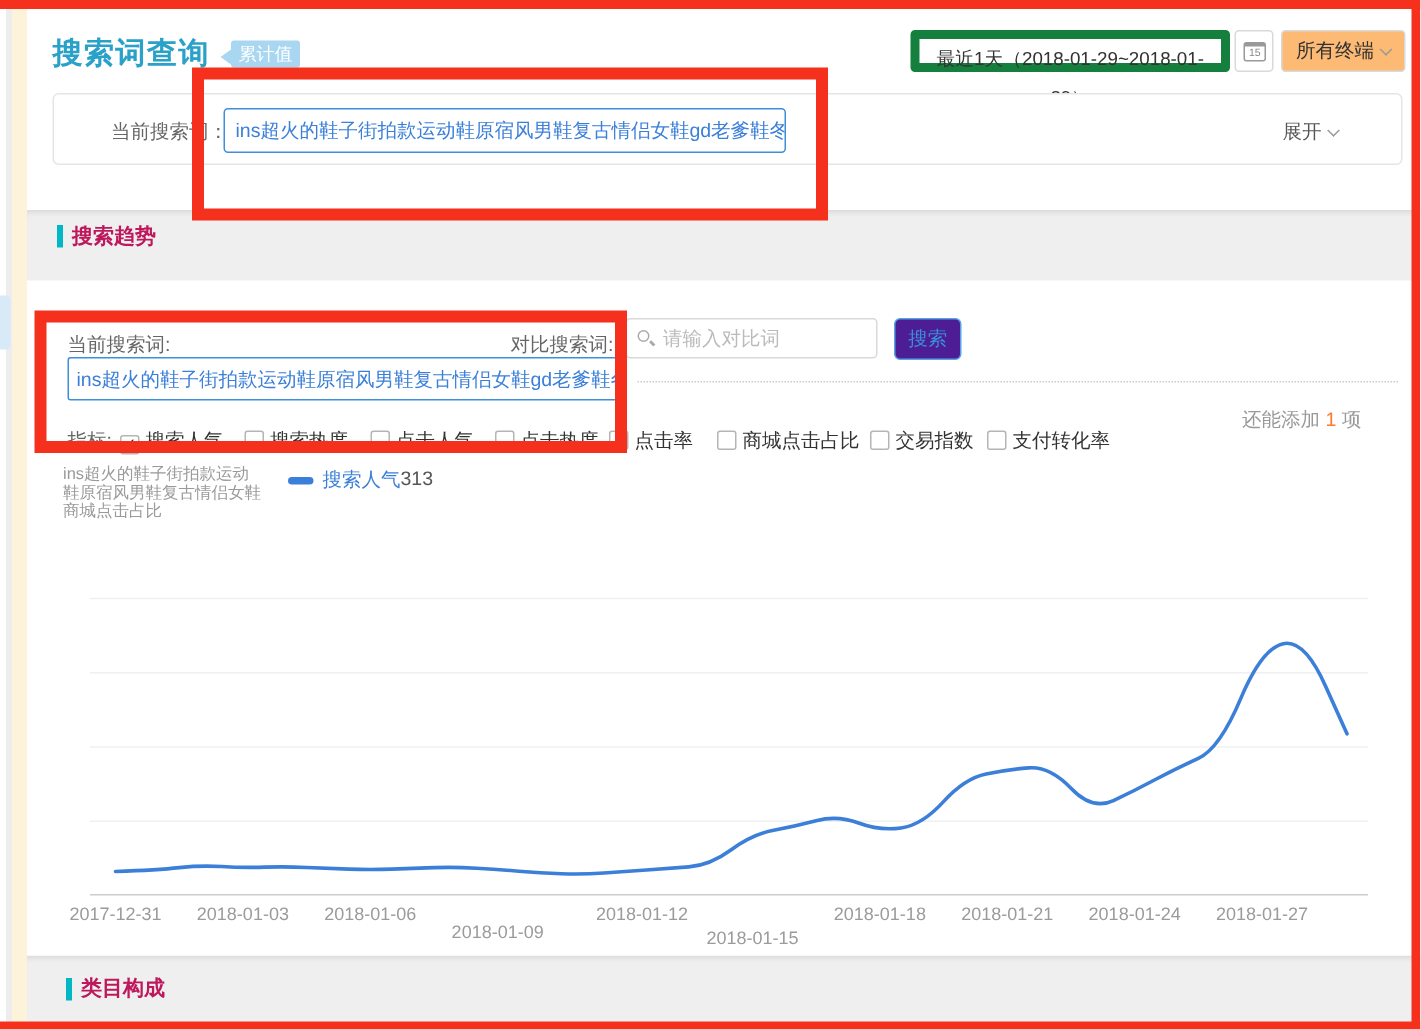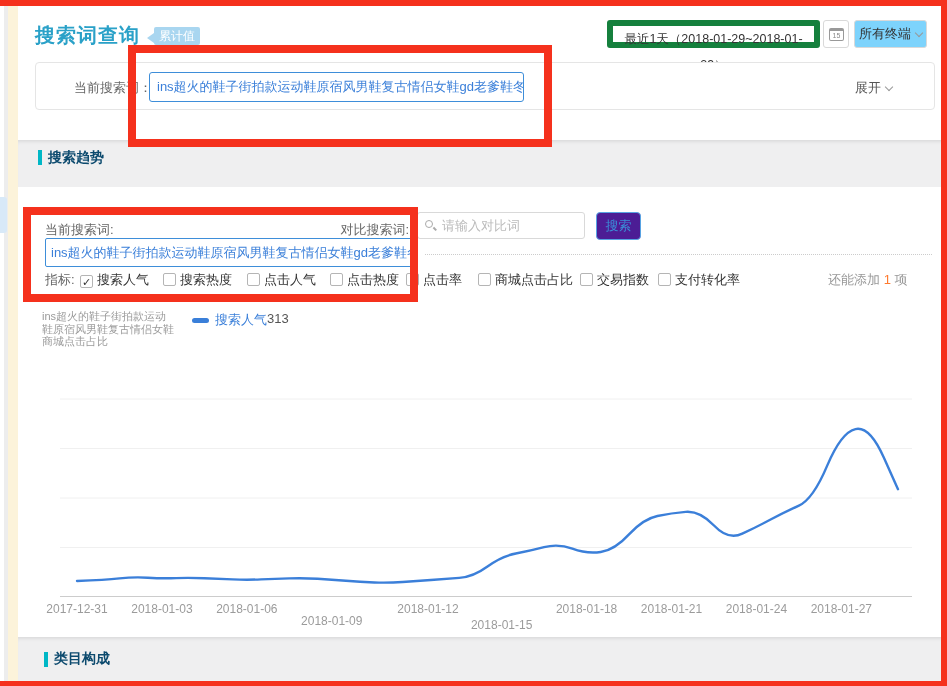--- a/index.html
+++ b/index.html
@@ -12,47 +12,47 @@
   .blue-widget { position:absolute; left:0; top:197px; width:7px; height:36px; background:#d8e9f8; border-radius:0 3px 3px 0; z-index:3; }
 
   
   .page-title { position:absolute; left:35px; top:22px; font-size:20px; font-weight:bold; color:#2aa1c8; letter-spacing:1px; }
   .badge-arrow { position:absolute; left:147px; top:33px; width:0; height:0; border-top:5px solid transparent; border-bottom:5px solid transparent; border-right:7px solid #a9d6f0; }
   .badge { position:absolute; left:154px; top:27px; height:18px; line-height:18px; padding:0 5px; background:#a9d6f0; color:#fff; font-size:12px; border-radius:2px; }
 
   .date-box { position:absolute; left:607px; top:20px; width:213px; height:28px; border:6px solid #15803d; border-radius:3px; background:#fff; font-size:12.5px; color:#333; text-align:center; line-height:26px; }
   .cal-btn { position:absolute; left:823px; top:20px; width:26px; height:28px; border:1px solid #d9d9d9; border-radius:3px; background:#fff; }
   .cal-icon { position:absolute; left:5px; top:7px; width:15px; height:13px; border:1px solid #999; border-top:3px solid #999; border-radius:2px; font-size:7px; color:#888; text-align:center; line-height:9px; }
-  .terminal-box { position:absolute; left:854px; top:20px; width:73px; height:28px; border:1px solid #d9d9d9; border-radius:3px; background:#7dd3fc; font-size:13px; color:#333; text-align:center; line-height:26px; }
+  .terminal-box { position:absolute; left:854px; top:20px; width:83px; height:28px; border:1px solid #d9d9d9; border-radius:3px; background:#fdba74; font-size:13px; color:#333; text-align:center; line-height:26px; }
 
   .chev { display:inline-block; width:6px; height:6px; border-right:1.5px solid #999; border-bottom:1.5px solid #999; transform:rotate(45deg); margin:0 0 2px 5px; }
 
   
   .panel1 { position:absolute; left:35px; top:62px; width:900px; height:48px; border:1px solid #e5e5e5; border-radius:4px; background:#fff; }
   .panel1-label { position:absolute; left:38px; top:16px; font-size:13px; color:#666; }
   .kw-input { position:absolute; left:113px; top:9px; width:375px; height:30px; border:1px solid #3e8ed9; border-radius:3px; background:#fff; color:#3a7fd9; font-size:13px; line-height:28px; padding:0 7px; white-space:nowrap; overflow:hidden; }
   .expand-link { position:absolute; right:42px; top:16px; font-size:13px; color:#555; cursor:pointer; }
 
   
   .band { position:absolute; left:18px; width:929px; background:#efeff0; box-shadow:inset 0 4px 4px -3px rgba(0,0,0,0.12); }
   .band1 { top:140px; height:47px; }
   .band2 { top:637px; height:44px; }
   .sec-bar { position:absolute; width:4px; height:15px; background:#00b7c6; }
-  .sec-title { position:absolute; font-size:14px; font-weight:bold; color:#0c4a6e; }
+  .sec-title { position:absolute; font-size:14px; font-weight:bold; color:#be185d; }
 
   
   .lbl { position:absolute; font-size:13px; color:#666; }
   .kw-input2 { position:absolute; left:45px; top:238px; width:371px; height:29px; border:1px solid #3e8ed9; border-radius:2px; background:#fff; color:#3a7fd9; font-size:13px; line-height:27px; padding:0 5px; white-space:nowrap; overflow:hidden; }
   .cmp-input { position:absolute; left:417px; top:212px; width:168px; height:27px; border:1px solid #d9d9d9; border-radius:3px; background:#fff; color:#bbb; font-size:13px; line-height:25px; padding:0 6px 0 24px; }
   .mag { position:absolute; left:7px; top:7px; width:8px; height:8px; border:1.5px solid #aaa; border-radius:50%; }
   .mag::after { content:""; position:absolute; left:7px; top:7px; width:4px; height:1.5px; background:#aaa; transform:rotate(45deg); }
   .search-btn { position:absolute; left:596px; top:212px; width:45px; height:28px; border:1px solid #57a3e3; border-radius:4px; background:#4c1d95; color:#3a8fd8; font-size:13px; text-align:center; line-height:26px; cursor:pointer; }
   .dotted-sep { position:absolute; left:425px; top:254px; width:507px; border-top:1px dotted #ccc; }
 
-  .metric { position:absolute; top:271px; height:16px; font-size:13px; color:#333; white-space:nowrap; }
+  .metric { position:absolute; top:285px; height:16px; font-size:13px; color:#333; white-space:nowrap; }
   .cbx { display:inline-block; width:13px; height:13px; border:1px solid #b5b5b5; border-radius:2px; background:#fff; vertical-align:-2px; margin-right:4px; text-align:center; line-height:12px; font-size:11px; color:#333; }
   .add-more { position:absolute; left:828px; top:271px; font-size:13px; color:#999; }
   .add-more b { color:#ff7a2e; font-weight:normal; }
 
   
   .legend-kw { position:absolute; left:42px; top:310px; width:162px; font-size:11px; line-height:12.5px; color:#9a9a9a; }
   .legend-marker { position:absolute; left:192px; top:318px; width:17px; height:5px; border-radius:2.5px; background:#3a7fd9; }
   .legend-name { position:absolute; left:215px; top:311px; font-size:13px; color:#3a7fd9; }
   .legend-value { position:absolute; left:267px; top:311px; font-size:13px; color:#555; }
 

